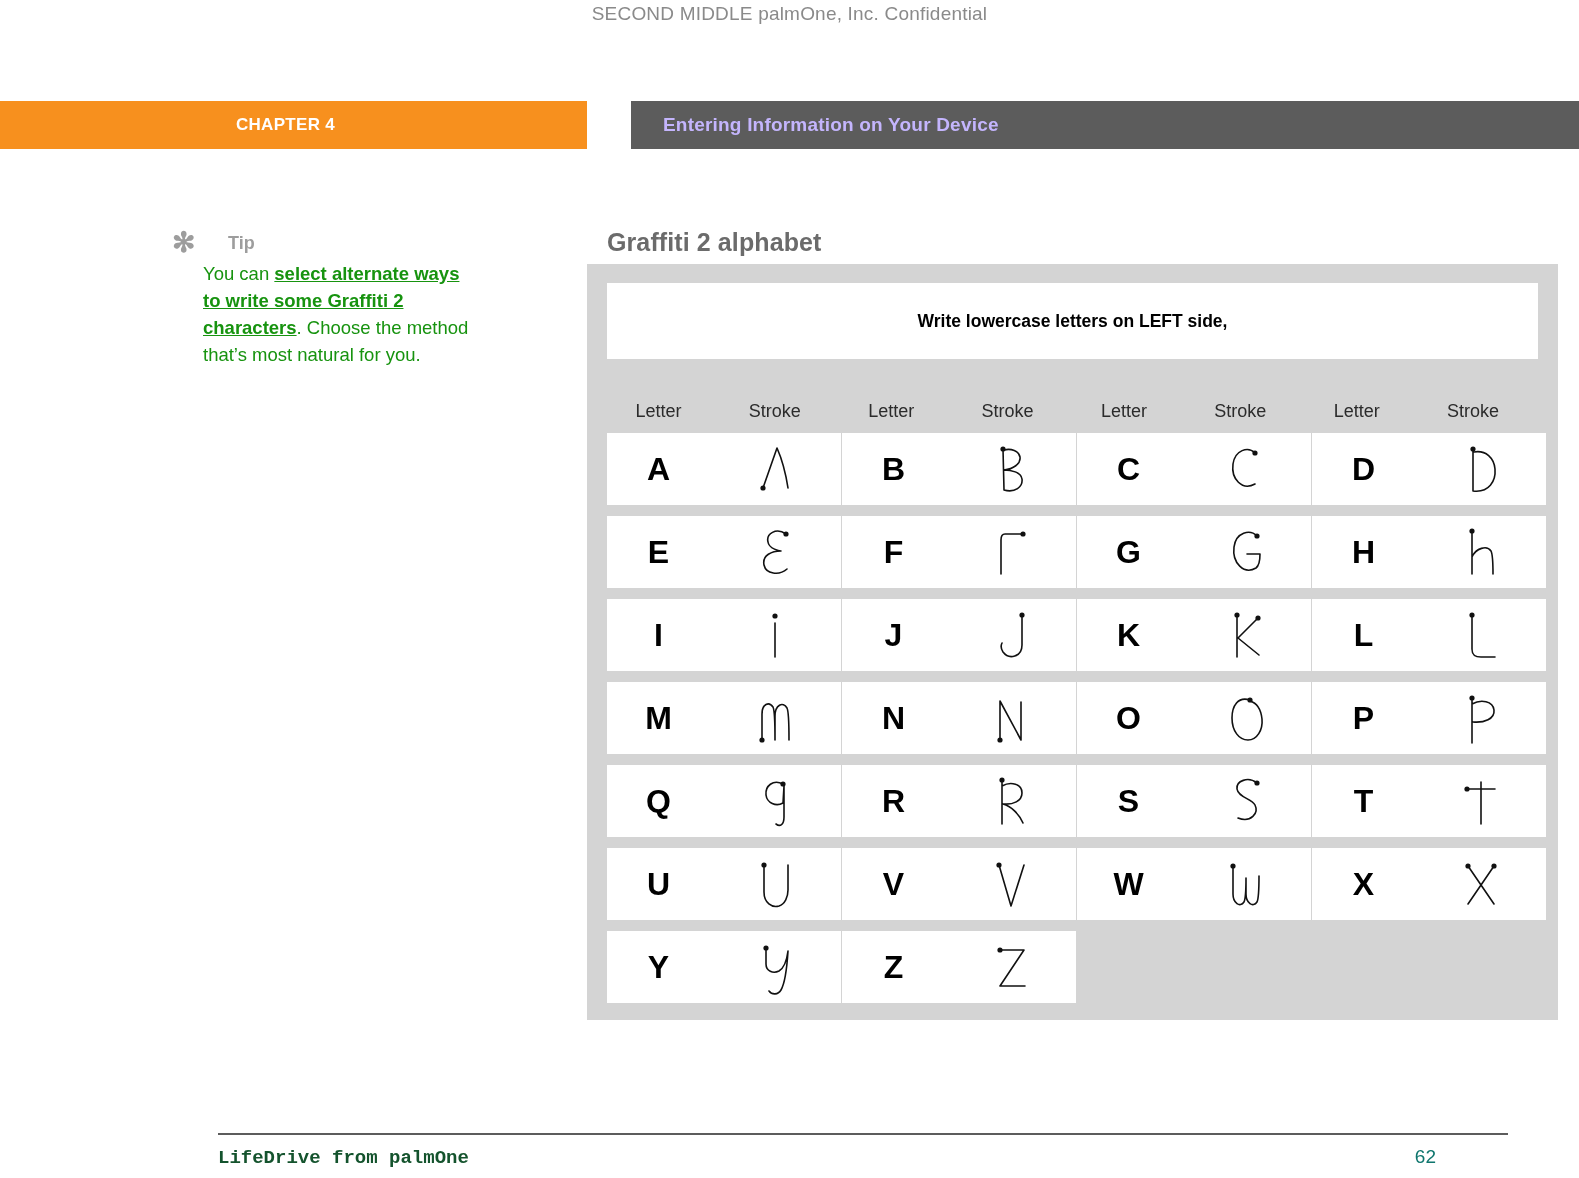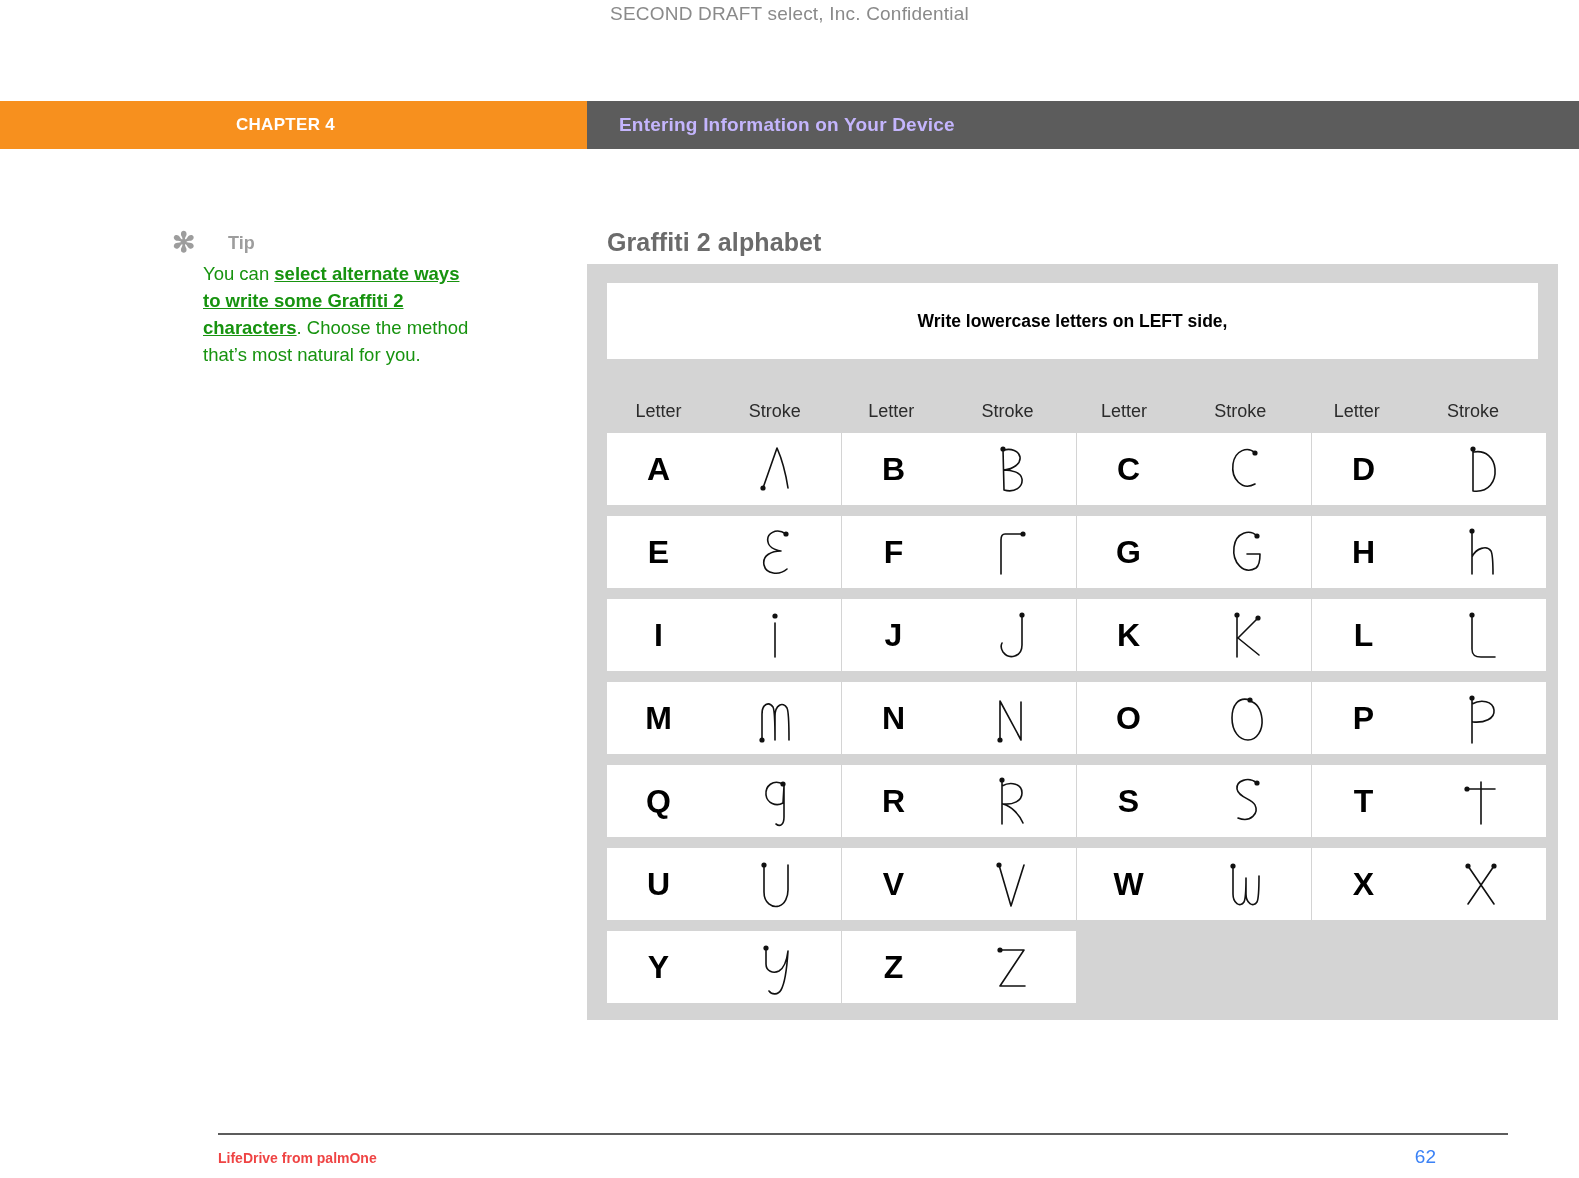--- a/index.html
+++ b/index.html
@@ -16,20 +16,21 @@
     position:absolute; top:0; left:0; width:100%;
     text-align:center;
     font-size:19px; color:#8a8a8a; letter-spacing:.2px;
     padding-top:3px;
   }
 
   
   .header-bar{
     position:absolute; left:0; top:101px; width:1579px; height:48px;
     display:flex;
+    gap:44px;
   }
   .header-chapter{
     width:587px; height:48px;
     background:#F7901E;
     display:flex; align-items:center; justify-content:flex-end;
     box-sizing:border-box; padding-right:252px;
   }
   .header-chapter span{
     color:#ffffff; font-weight:bold; font-size:17px; letter-spacing:.3px;
   }
@@ -125,27 +126,27 @@
   .footer{
     position:absolute; left:218px; top:1133px; width:1290px;
   }
   .footer-rule{
     height:2px; background:#5c5c5c; width:100%;
   }
   .footer-row{
     display:flex; justify-content:space-between; align-items:baseline;
     padding-top:11px;
   }
-  .footer-name{ font-weight:bold; font-size:14px; color:#ef4444; }
-  .footer-page{ font-size:19px; color:#3b82f6; padding-right:72px; }
+  .footer-name{ font-weight:bold; font-size:19px; color:#14532d;font-family:Liberation Mono, monospace; }
+  .footer-page{ font-size:19px; color:#0f766e; padding-right:72px; }
 </style>
 </head>
 <body>
 
-<div class="draft-stamp">SECOND DRAFT select, Inc.  Confidential</div>
+<div class="draft-stamp">SECOND MIDDLE palmOne, Inc.  Confidential</div>
 
 <div class="header-bar">
   <div class="header-chapter">
     <span>CHAPTER 4</span>
   </div>
   <div class="header-title">
     <span>Entering Information on Your Device</span>
   </div>
 </div>
 

